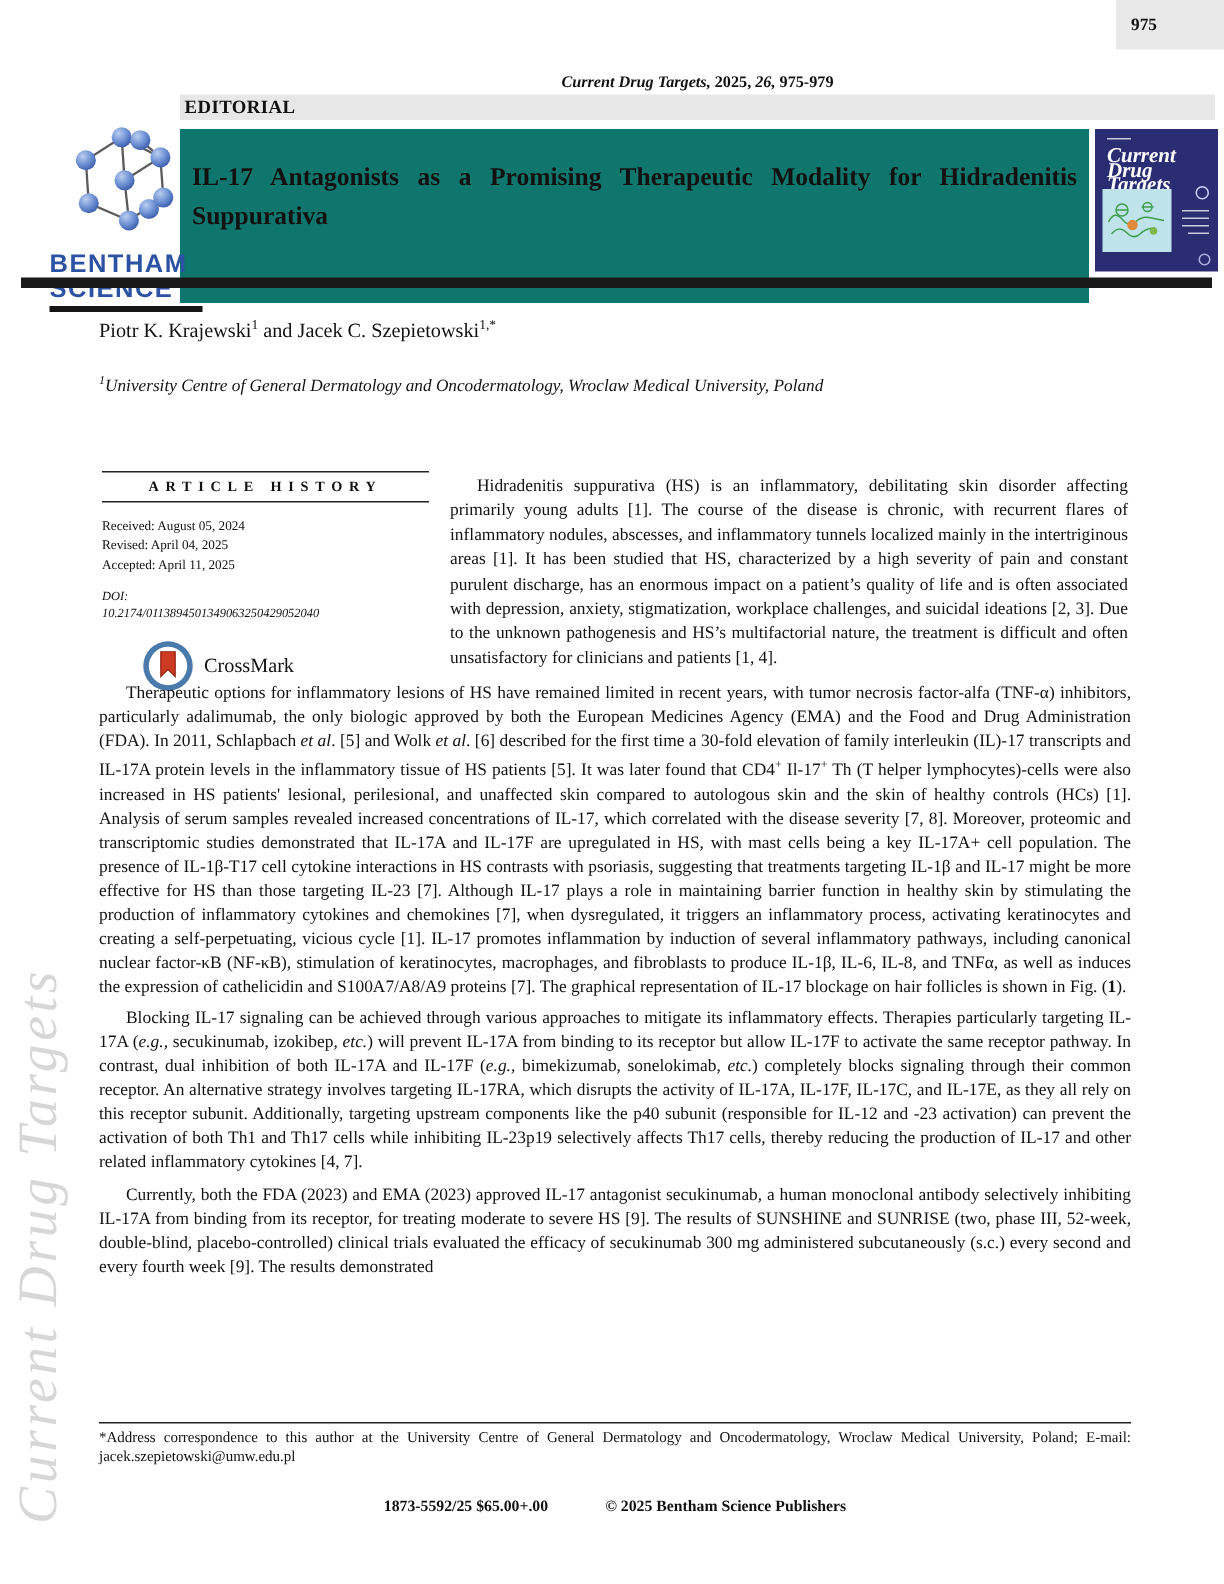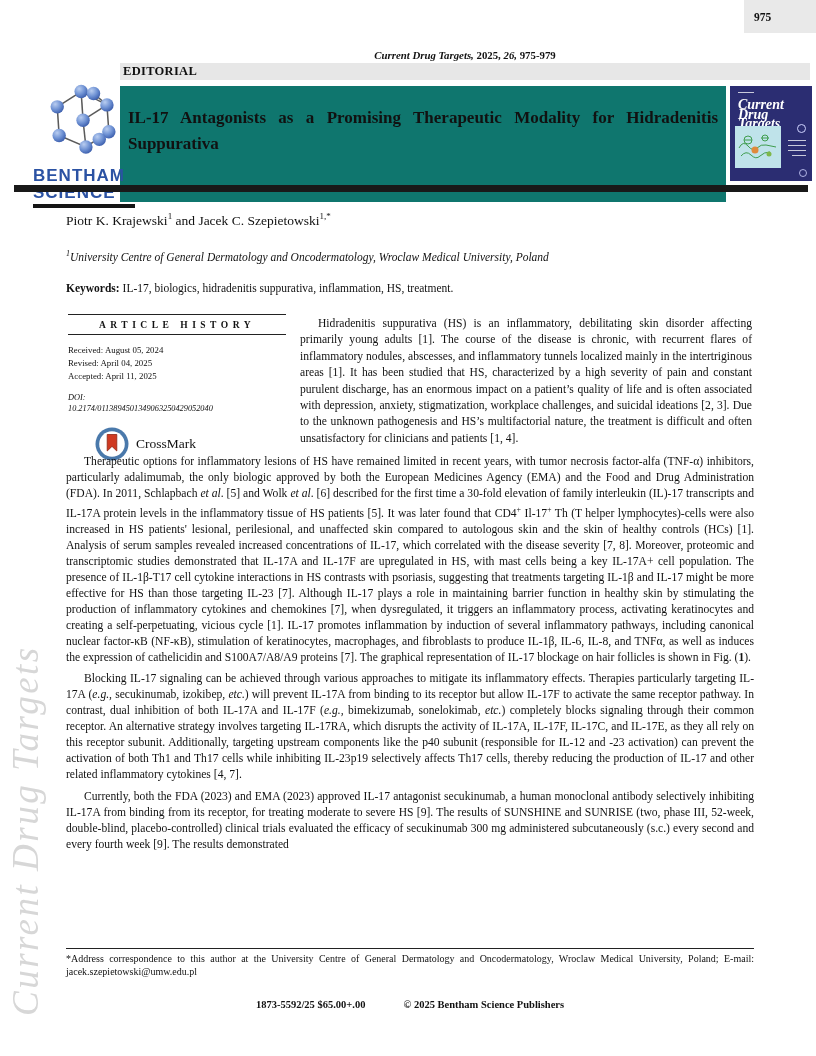--- a/index.html
+++ b/index.html
@@ -203,21 +203,20 @@
     </div>
     <div class="cover-foot"></div>
   </div>
 
   <div class="top-rule"></div>
 
   <div class="authors"><span>Piotr K. Krajewski</span><sup>1</sup><span> and </span><span>Jacek C. Szepietowski</span><sup>1,*</sup></div>
 
   <div class="affiliation"><sup>1</sup><span>University Centre of General Dermatology and Oncodermatology, Wroclaw Medical University, Poland</span></div>
 
-  <div class="keywords"><b>Keywords:</b><span> IL-17, biologics, hidradenitis suppurativa, inflammation, HS, treatment.</span></div>
 
   <div class="history">
     <div class="h-rule"></div>
     <div class="h-title">ARTICLE HISTORY</div>
     <div class="h-rule"></div>
     <div class="h-body">
       <div>Received: August 05, 2024</div>
       <div>Revised: April 04, 2025</div>
       <div>Accepted: April 11, 2025</div>
     </div>

